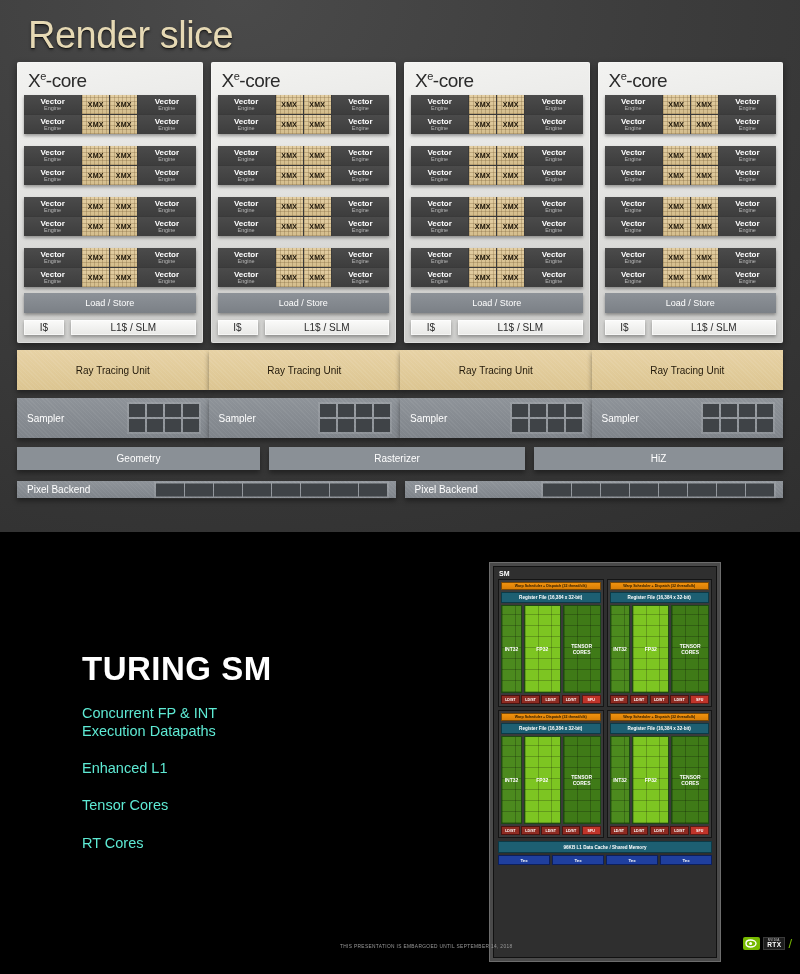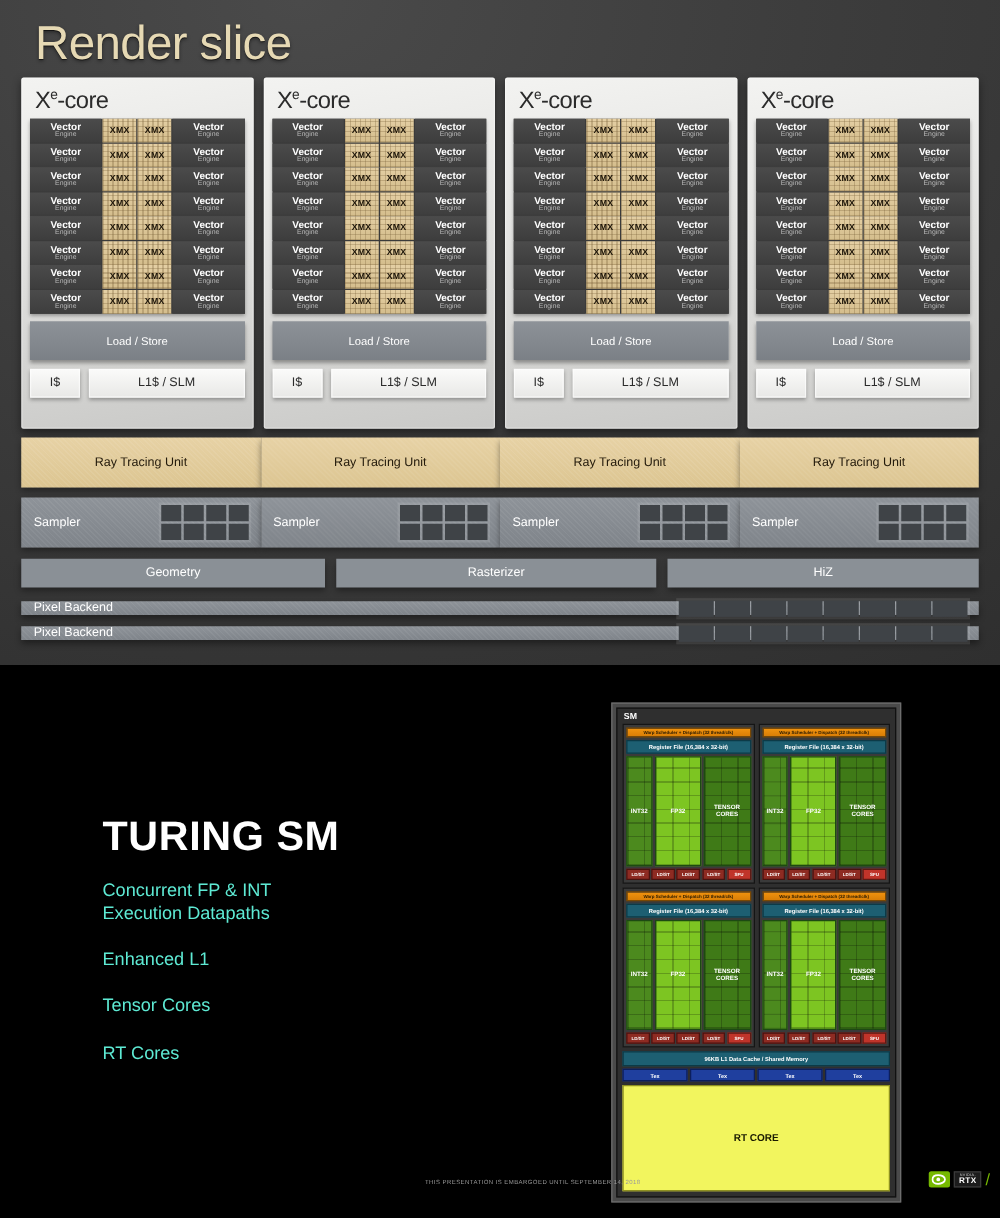--- a/index.html
+++ b/index.html
@@ -37,21 +37,21 @@
     box-shadow: 0 3px 7px rgba(0,0,0,.45), inset 0 0 0 1px rgba(255,255,255,.35);
     padding: 6px 7px 8px 7px;
     display: flex; flex-direction: column;
   }
   .xe-title {
     font-size: 19px; color: #2b2b2b; letter-spacing: -0.5px;
     line-height: 1; padding: 3px 0 5px 4px; white-space: nowrap;
   }
   .xe-title .sup { font-size: 11px; vertical-align: super; }
 
-  .ve-groups { display: flex; flex-direction: column; gap: 0; justify-content: flex-end; }
+  .ve-groups { display: flex; flex-direction: column; gap: 12px; justify-content: flex-end; }
   .ve-group {
     display: flex; flex-direction: column; gap: 1px;
     background: #3a3a3a;
     box-shadow: 0 2px 3px rgba(0,0,0,.35);
   }
   .ve-row { display: flex; height: 19px; gap: 1px; }
   .ve {
     flex: 1 1 0;
     background: linear-gradient(180deg, #4b4b4b 0%, #3d3d3d 100%);
     color: #fff; display: flex; flex-direction: column;
@@ -130,21 +130,21 @@
       linear-gradient(180deg, #9096 9c, #81868c 100%);
     background-color: #8a9096;
     color: #fff; font-size: 10px;
     display: flex; align-items: center; justify-content: center;
     box-shadow: 0 3px 5px rgba(0,0,0,.4);
   }
   .geo-geometry { flex: 0 0 243px; }
   .geo-rasterizer { flex: 0 0 256px; }
   .geo-hiz { flex: 1 1 auto; }
 
-  .pbe-row { top: 481px; height: 17px; gap: 9px; flex-direction: column; }
+  .pbe-row { top: 481px; height: 17px; gap: 9px; }
   .pbe {
     flex: 1 1 0; position: relative;
     background:
       repeating-linear-gradient(45deg, rgba(255,255,255,.05) 0 1px, transparent 1px 3px),
       linear-gradient(180deg, #8e9399 0%, #7f848a 100%);
     box-shadow: 0 3px 5px rgba(0,0,0,.4);
     display: flex; align-items: center;
   }
   .pbe-label { color: #fff; font-size: 10px; margin-left: 10px; white-space: nowrap; }
   .pbe-cells {
@@ -916,21 +916,20 @@
             </div>
           </div>
         </div>
       <div class="l1cache">96KB L1 Data Cache / Shared Memory</div>
       <div class="texrow">
           <div class="tex">Tex</div>
           <div class="tex">Tex</div>
           <div class="tex">Tex</div>
           <div class="tex">Tex</div>
         </div>
-      <div class="rtcore">RT CORE</div>
     </div>
   </div>
 
   <div id="embargo">THIS PRESENTATION IS EMBARGOED UNTIL SEPTEMBER 14, 2018</div>
 
   <div id="rtx-logo">
     <span class="nv-eye">
       <svg width="13" height="9" viewBox="0 0 13 9">
           <path d="M1 4.5C1 2 3 1 5.5 1S11 2.2 11 4.5 8 8 5.5 8 1 7 1 4.5z" fill="none" stroke="#fff" stroke-width="1.4"></path>
           <circle cx="5.6" cy="4.5" r="1.5" fill="#fff"></circle>

